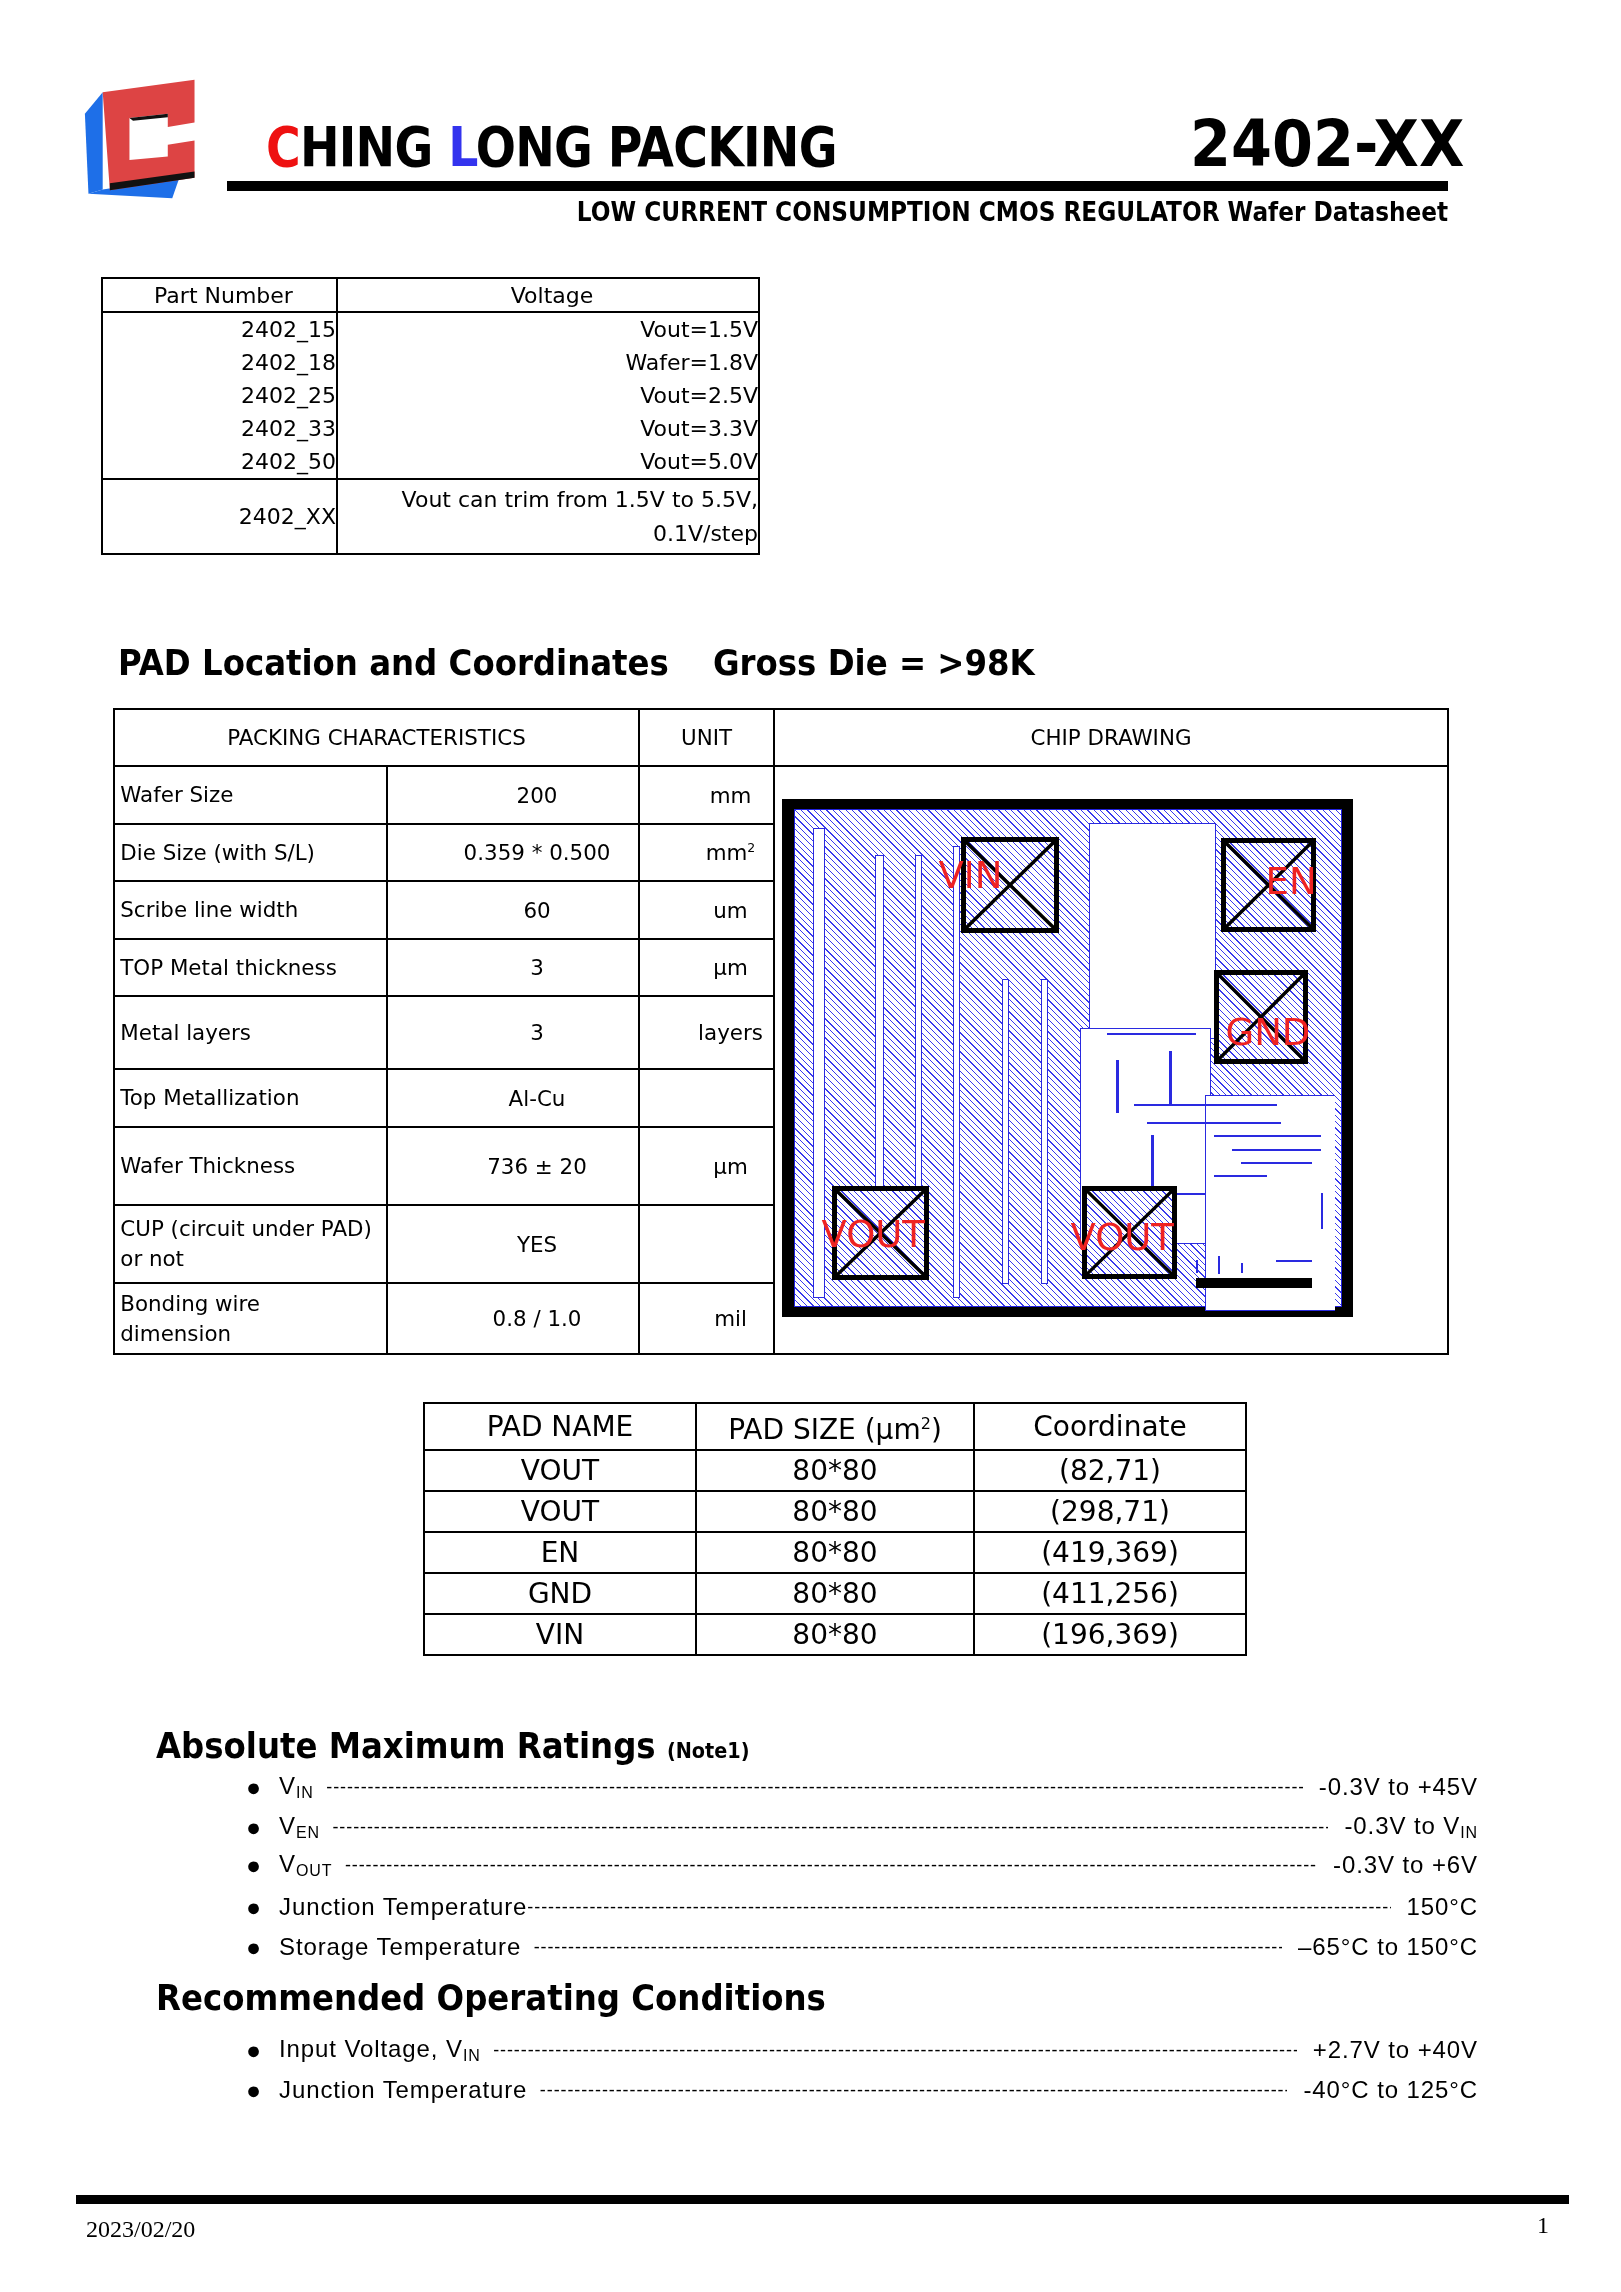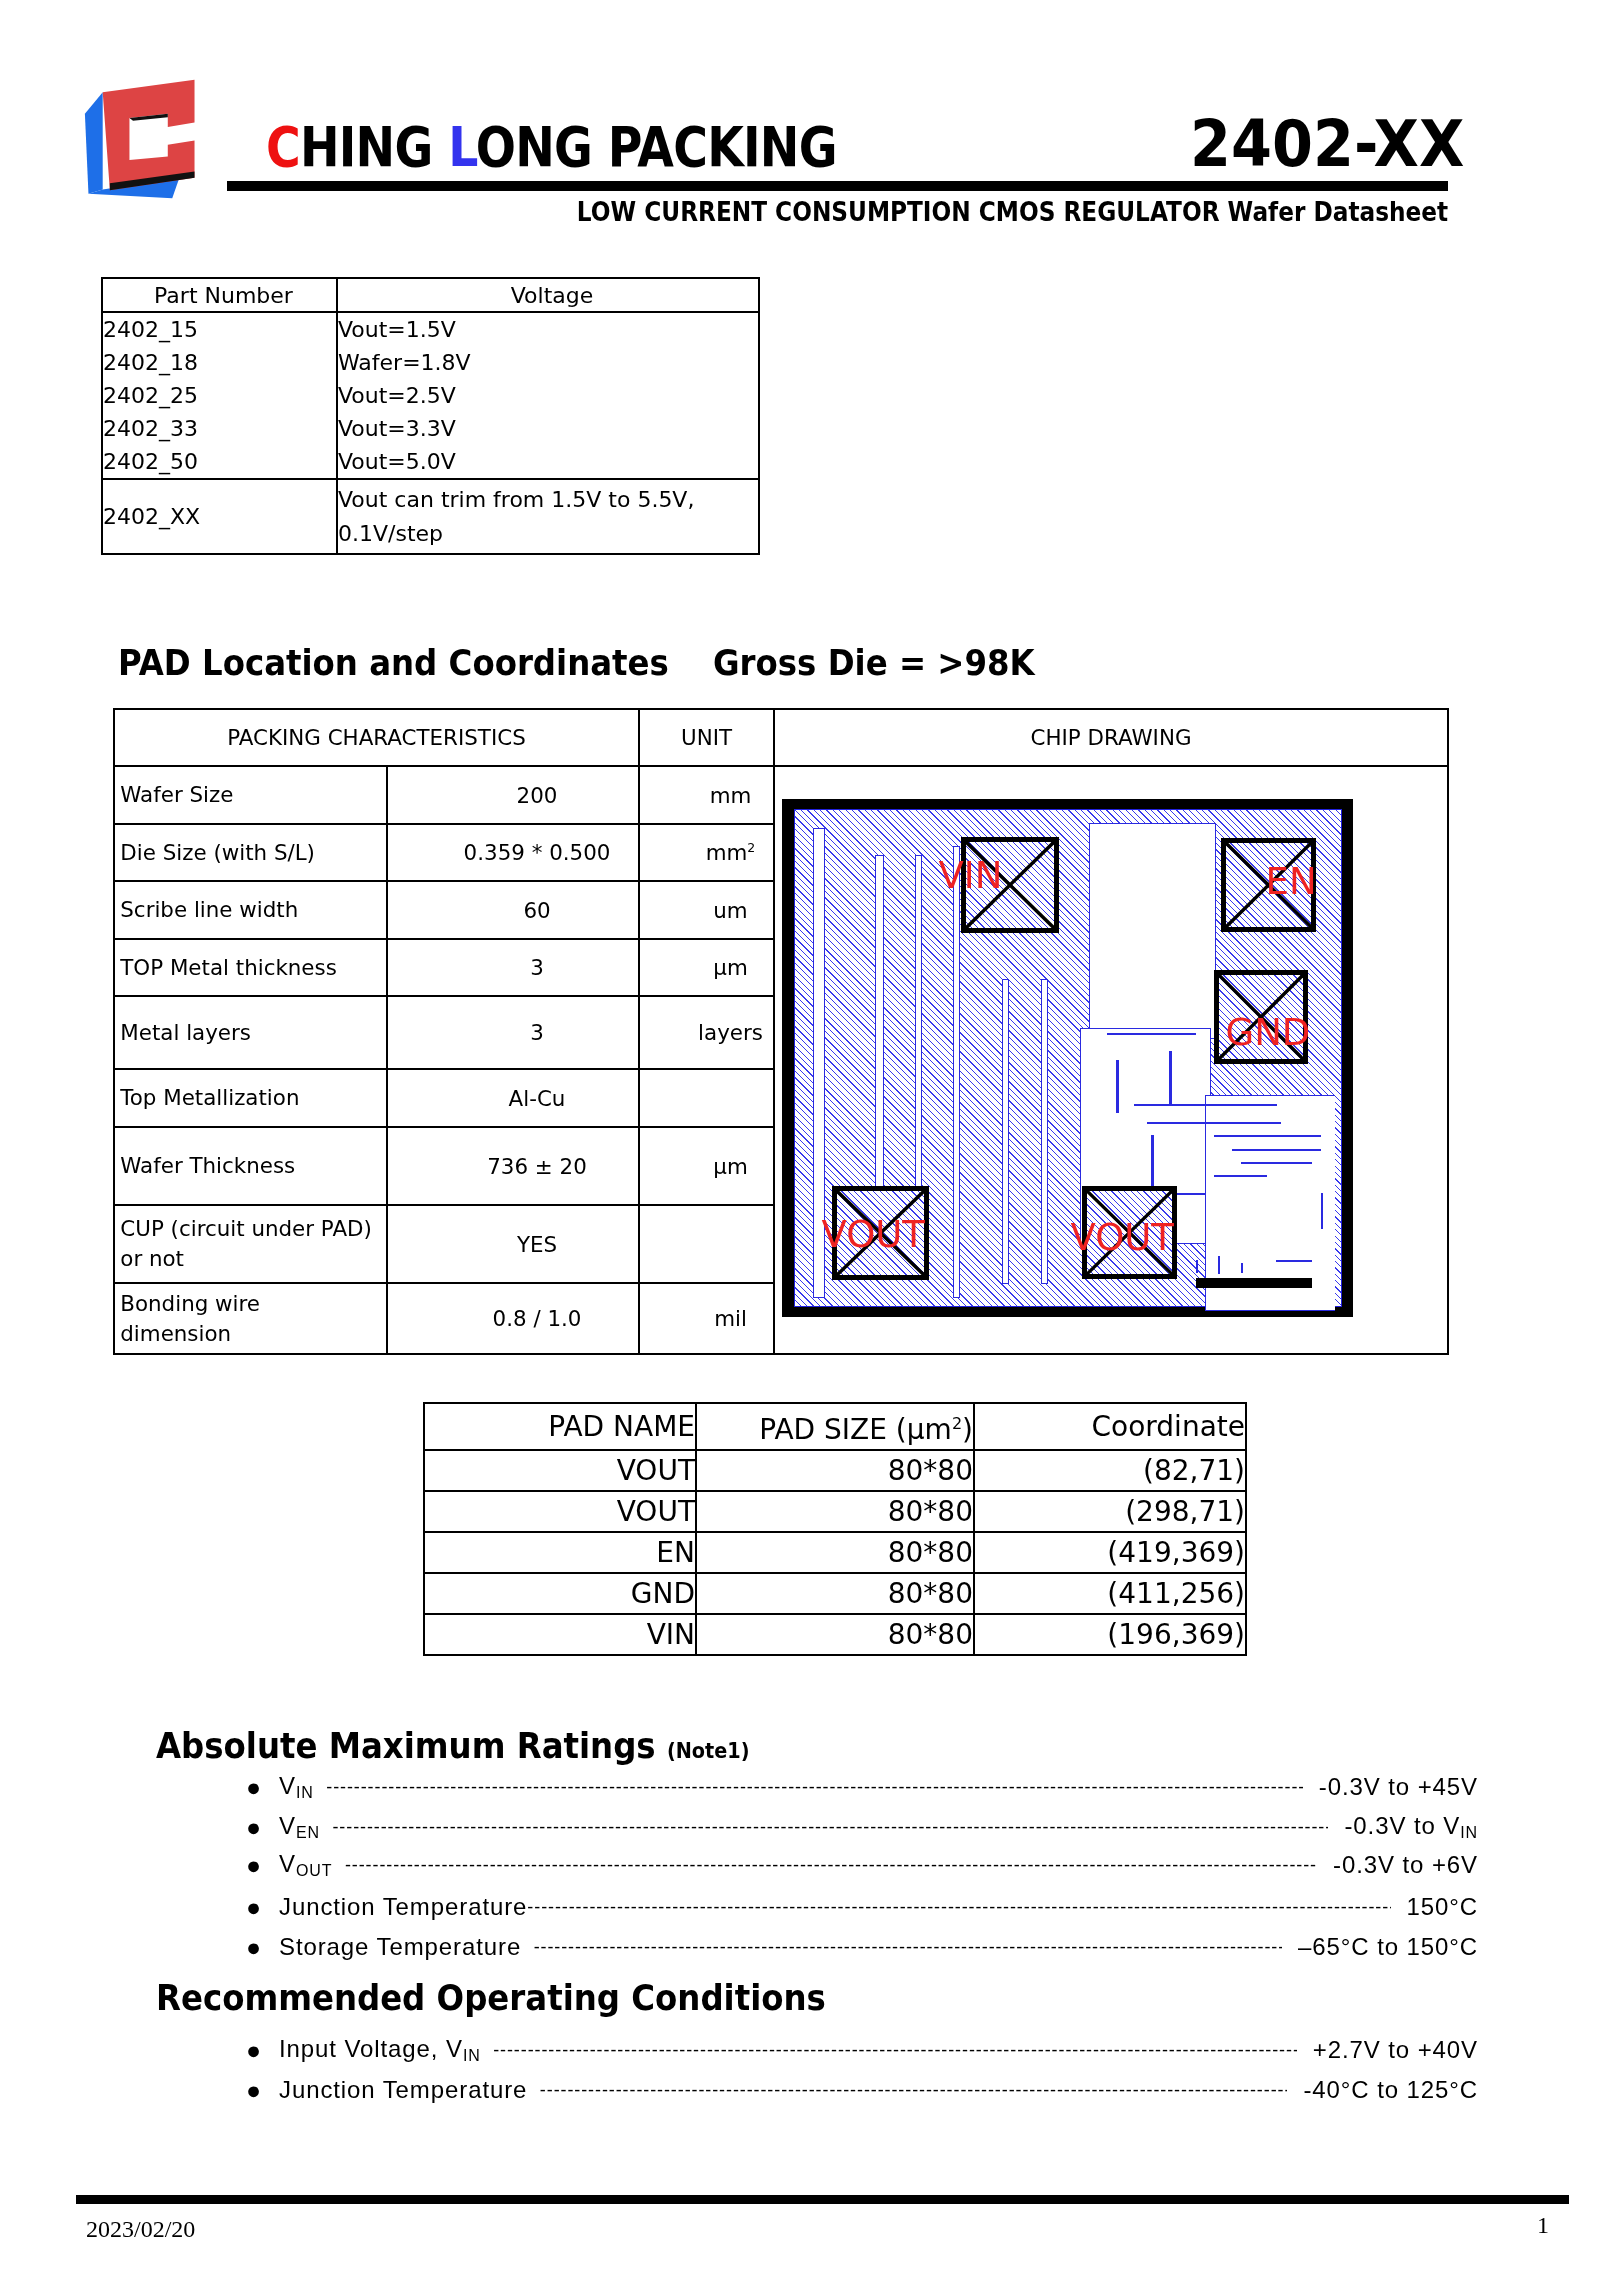--- a/index.html
+++ b/index.html
@@ -14,21 +14,21 @@
   .hrule { left:227px; top:181px; width:1221px; height:9.8px; background:#000; }
   .subtitle { right:174px; top:196px; font-weight:bold; font-size:27px; line-height:32px; transform:scaleX(0.86); transform-origin:right center; white-space:nowrap; }
 
   
   table { border-collapse:collapse; position:absolute; font-family:"DejaVu Sans", sans-serif; }
   td, th { border:2.7px solid #000; padding:0; font-weight:normal; }
 
   
   .parts { left:101px; top:277px; width:659px; font-size:22px; }
   .parts th { height:32px; text-align:center;padding-left:8px; }
-  .parts .grp td { vertical-align:middle; text-align:left; }
+  .parts .grp td { vertical-align:middle; text-align:right; }
   .parts .pn-list div, .parts .v-list div { height:33px; line-height:33px; }
   .parts .pn-col { width:225px; }
   .parts .xx td { height:73px; line-height:34px; }
 
   .section-h { left:118px; top:638px; font-weight:bold; font-size:36px; line-height:50px; transform:scaleX(0.9); transform-origin:left center; white-space:nowrap; }
   .gross { left:713px; top:638px; font-weight:bold; font-size:36px; line-height:50px; transform:scaleX(0.9); transform-origin:left center; white-space:nowrap; }
 
   
   .phys { left:113px; top:708px; width:1336px; font-size:21.4px; }
   .phys th { height:55px; text-align:center; font-size:21.4px; }
@@ -44,21 +44,21 @@
     background: repeating-linear-gradient(45deg, #fff 0 3.6px, #3a3aee 3.6px 4.5px); outline:1.8px solid #2222dd; }
   .blank { position:absolute; background:#fff; border:1.8px solid #2a2ae0; }
   .pad { position:absolute; border:5.3px solid #000; box-sizing:border-box; background: repeating-linear-gradient(45deg, #fff 0 3.6px, #3a3aee 3.6px 4.5px); }
   .pad svg { position:absolute; left:0; top:0; width:100%; height:100%; }
   .pad-label { position:absolute; color:#ee2222; font-size:37px; font-family:"DejaVu Sans", sans-serif; white-space:nowrap; line-height:39px; }
   .wire { position:absolute; background:#2a2ae0; }
   .blk { position:absolute; background:#000; }
 
   
   .padtbl { left:423px; top:1402px; width:824px; font-size:28px; }
-  .padtbl td, .padtbl th { height:39px; text-align:right; line-height:39px; transform-origin:center; }
+  .padtbl td, .padtbl th { height:39px; text-align:center; line-height:39px; transform-origin:center; }
   .padtbl sup { font-size:16px; }
 
   
   .rh { left:156px; font-weight:bold; font-size:36px; line-height:46px; transform:scaleX(0.9); transform-origin:left center; white-space:nowrap; }
   .rh small { font-size:21.4px; }
   .rating { left:246px; width:1232px; height:36px; display:flex; align-items:center; font-family:"Liberation Sans", sans-serif; font-size:24px; white-space:nowrap; }
   .rating .bullet { font-size:25px; width:33px; }
   .rating .name { letter-spacing:0.9px; }
   .rating .sub { font-size:16px; vertical-align:-3.6px; }
   .rating .dots { flex:1; overflow:hidden; margin:0 16px 0 12.5px; letter-spacing:0.9px; color:#000; font-size:18px; }

